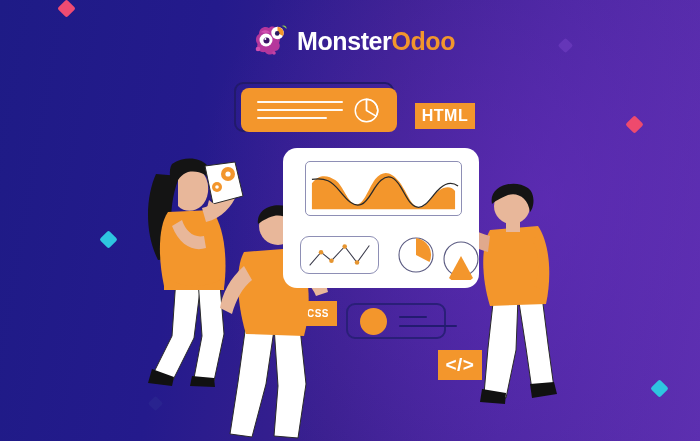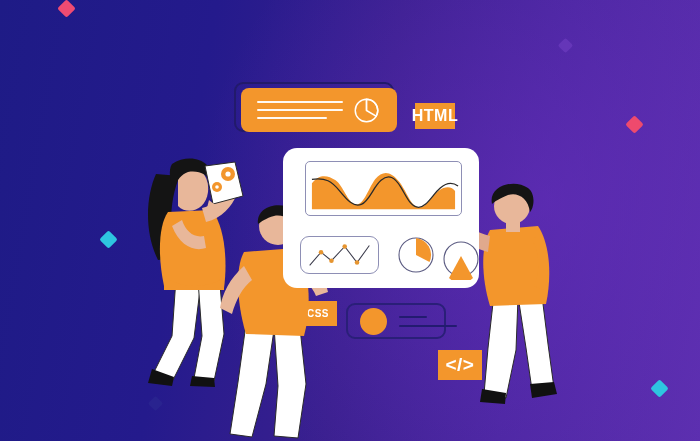--- a/index.html
+++ b/index.html
@@ -121,36 +121,56 @@
 <div id="canvas">
   <div class="bg-glow"></div>
 
   <div class="diamond" style="left:60px; top:2px; width:13px; height:13px; background:#ef4b72;"></div>
   <div class="diamond" style="left:628px; top:118px; width:13px; height:13px; background:#ee4a6d;"></div>
   <div class="diamond" style="left:102px; top:233px; width:13px; height:13px; background:#2ec5e0;"></div>
   <div class="diamond" style="left:653px; top:382px; width:13px; height:13px; background:#2ec5e0;"></div>
   <div class="diamond" style="left:560px; top:40px; width:11px; height:11px; background:#6b3bbd; opacity:.75;"></div>
   <div class="diamond" style="left:150px; top:398px; width:11px; height:11px; background:#2b2590; opacity:.8;"></div>
 
+  <div class="logo">
+    <svg class="logo-mark" viewBox="0 0 36 34">
+      <path d="M7 10 C7 4, 13 1.5, 17 4 C20 1, 25 3, 25 8 C28 9, 29 14, 27 19
+               C29 22, 27 27, 23 27 C22 31, 16 32, 13 28 C8 29, 4 25, 5.5 20
+               C3 17, 3.5 12, 7 10 Z" fill="#b5379c"></path>
+      <path d="M9 8 C12 5, 17 6, 18 9 C14 8.5, 11 9.5, 9 8 Z" fill="#d24fb0"></path>
+      <circle cx="14" cy="16" r="6.5" fill="#ffffff"></circle>
+      <circle cx="14.5" cy="16.4" r="3" fill="#3a1466"></circle>
+      <circle cx="13.3" cy="15.1" r="1" fill="#ffffff"></circle>
+      <circle cx="25.5" cy="9" r="6.2" fill="#ffffff"></circle>
+      <path d="M25.5 2.8 a6.2 6.2 0 0 1 5.4 9.2 L25.5 9 Z" fill="#f3962c"></path>
+      <circle cx="25.2" cy="9.4" r="2.3" fill="#2a1a63"></circle>
+      <path d="M29.5 2 C32 0.5, 35 2, 34.5 5 C33 3, 31 2, 29.5 2 Z" fill="#8fd44a"></path>
+      <circle cx="6" cy="25" r="2.3" fill="#d24fb0"></circle>
+      <circle cx="22" cy="29" r="1.8" fill="#c142a6"></circle>
+    </svg>
+    <div class="logo-text">
+      <span class="w">Monster</span><span class="o">Odoo</span>
+    </div>
+  </div>
 
   <div class="card-outline" style="left:234px; top:82px; width:156px; height:46px;"></div>
   <div class="card-orange" style="left:241px; top:88px; width:156px; height:44px;">
     <div class="card-lines">
       <i style="width:86px"></i>
       <i style="width:86px"></i>
       <i style="width:70px"></i>
     </div>
     <svg width="27" height="27" viewBox="0 0 24 24">
       <circle cx="12" cy="12" r="10" fill="none" stroke="#ffffff" stroke-width="1.3"></circle>
       <path d="M12 12 L12 2 A10 10 0 0 1 20.6 17 Z" fill="none" stroke="#ffffff" stroke-width="1.3"></path>
       <line x1="12" y1="12" x2="12" y2="2" stroke="#ffffff" stroke-width="1.3"></line>
     </svg>
   </div>
 
-  <div class="badge" style="left:415px; top:103px; width:40px; height:26px; font-size:16px;">
+  <div class="badge" style="left:415px; top:103px; width:60px; height:26px; font-size:16px;">
     <span>HTML</span>
   </div>
   <div class="badge" style="left:299px; top:301px; width:38px; height:25px; font-size:10px;">
     <span>CSS</span>
   </div>
   <div class="badge" style="left:438px; top:350px; width:44px; height:30px; font-size:19px;">
     <span>&lt;/&gt;</span>
   </div>
 
   <svg class="fig" style="left:132px; top:140px; width:132px; height:248px;" viewBox="0 0 132 248">

